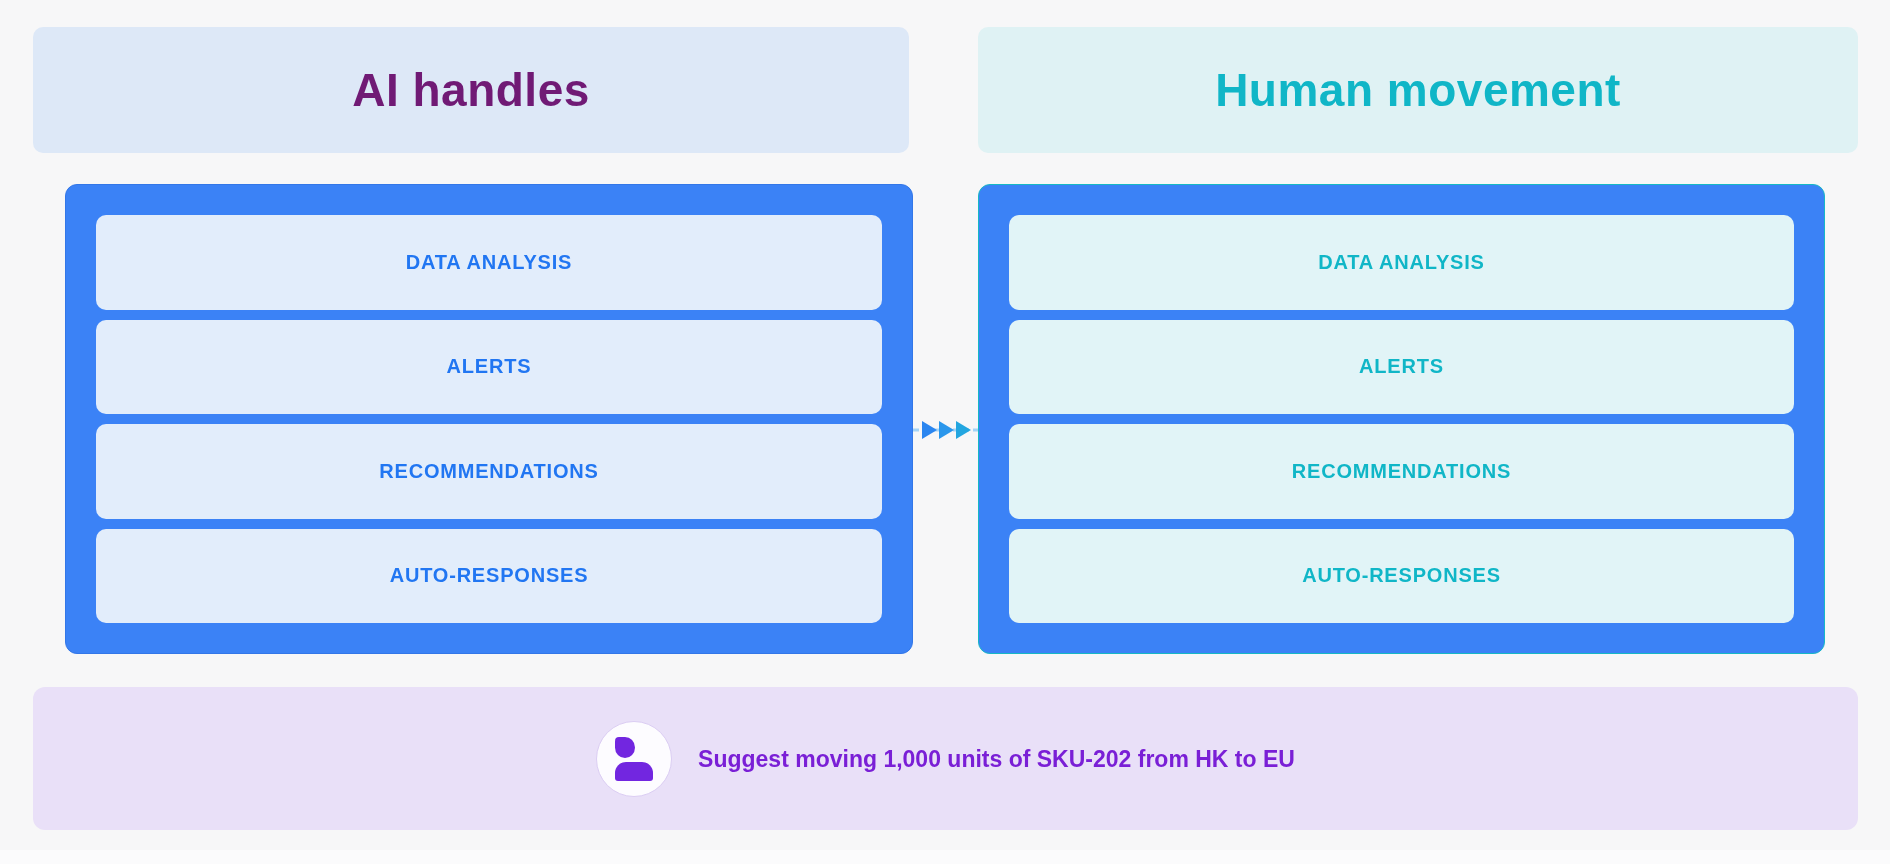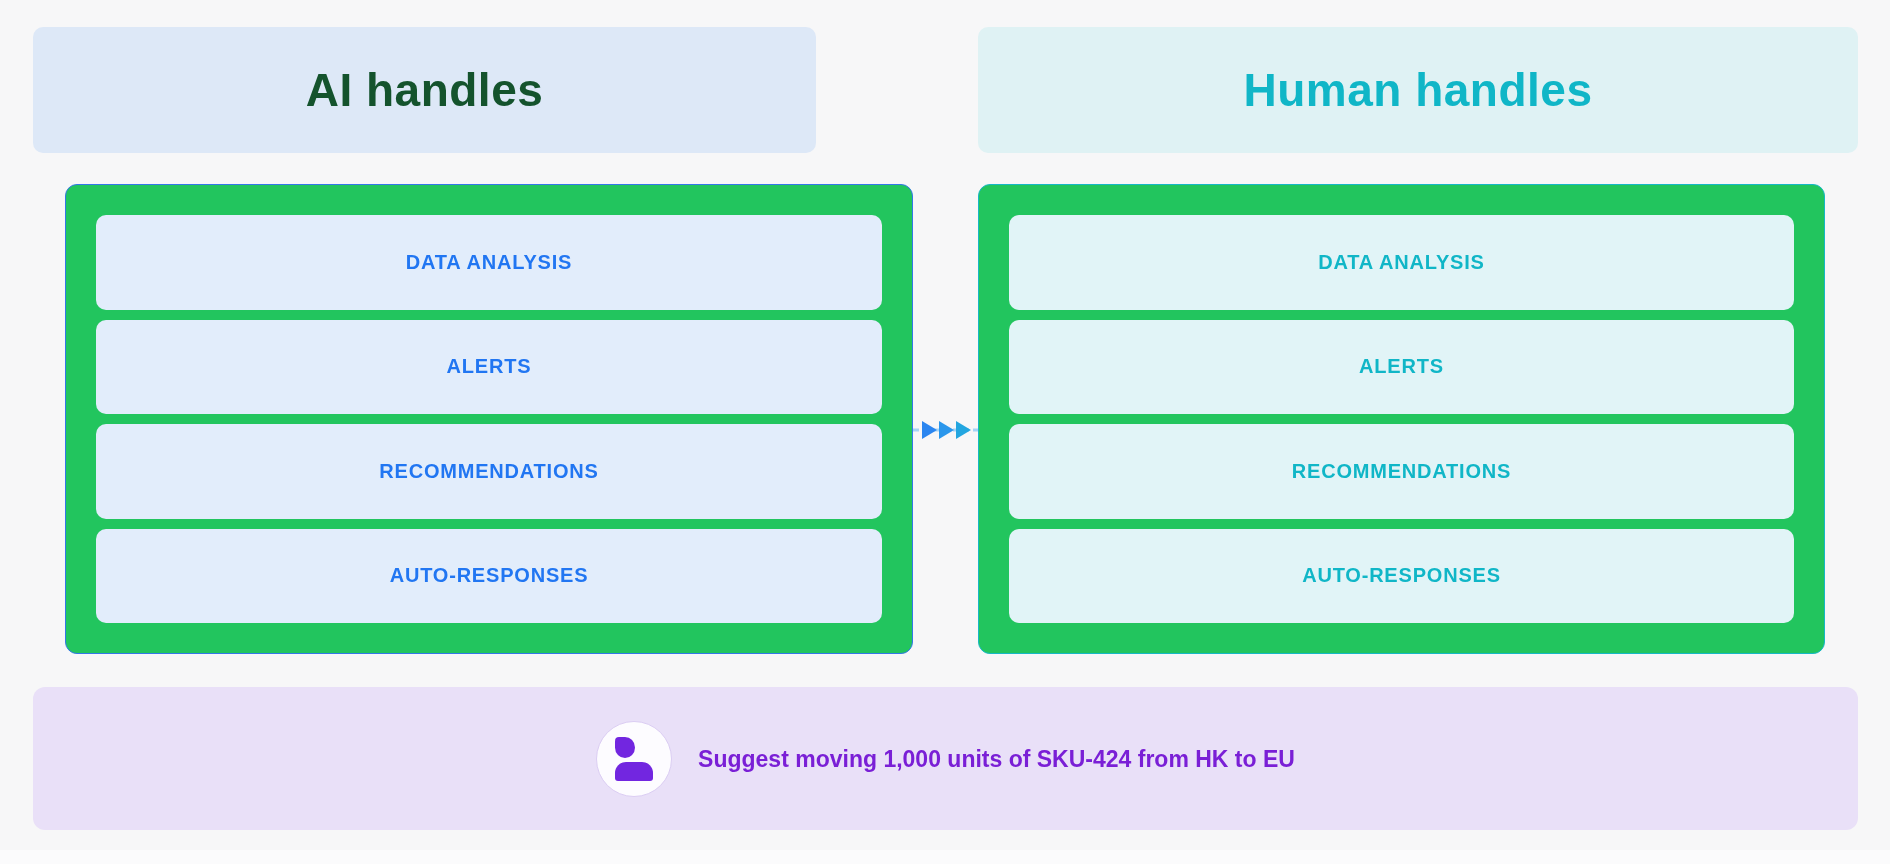--- a/index.html
+++ b/index.html
@@ -11,27 +11,27 @@
     overflow:hidden;
   }
 
   
   .col-header {
     position:absolute; top:27px; height:126px;
     border-radius:10px;
     display:flex; align-items:center; justify-content:center;
     font-size:46px; font-weight:bold; letter-spacing:0.5px;
   }
-  .col-header.ai    { left:33px;  width:783px; background:#dde8f7; color:#14532d; }
+  .col-header.ai    { left:33px;  width:876px; background:#dde8f7; color:#701a75; }
   .col-header.human { left:978px; width:880px; background:#dff2f4; color:#10b6c7; }
 
   
   .panel {
     position:absolute; top:184px; height:470px;
-    background:#22c55e; border-radius:12px;
+    background:#3b82f6; border-radius:12px;
     padding:30px;
     display:flex; flex-direction:column; gap:10px;
   }
   .panel.ai    { left:65px;  width:848px; border:1.5px solid #3377e8; }
   .panel.human { left:978px; width:847px; border:1.5px solid #16b8c6; }
 
   .pill {
     flex:1;
     border-radius:10px;
     display:flex; align-items:center; justify-content:center;
@@ -75,21 +75,21 @@
     background:#fbfbfc;
   }
 </style>
 </head>
 <body>
 
 <div class="col-header ai">
   <span>AI handles</span>
 </div>
 <div class="col-header human">
-  <span>Human handles</span>
+  <span>Human movement</span>
 </div>
 
 <div class="panel ai">
   <div class="pill">DATA ANALYSIS</div>
   <div class="pill">ALERTS</div>
   <div class="pill">RECOMMENDATIONS</div>
   <div class="pill">AUTO-RESPONSES</div>
 </div>
 
 <div class="panel human">
@@ -109,17 +109,17 @@
 </div>
 
 <div class="callout">
   <div class="avatar">
     <div>
       <div class="person-head"></div>
       <div class="person-body"></div>
     </div>
   </div>
   <div class="callout-text">
-    <div>Suggest moving 1,000 units of SKU-424 from HK to EU</div>
+    <div>Suggest moving 1,000 units of SKU-202 from HK to EU</div>
   </div>
 </div>
 
 <div class="footer-strip"></div>
 
 </body></html>

